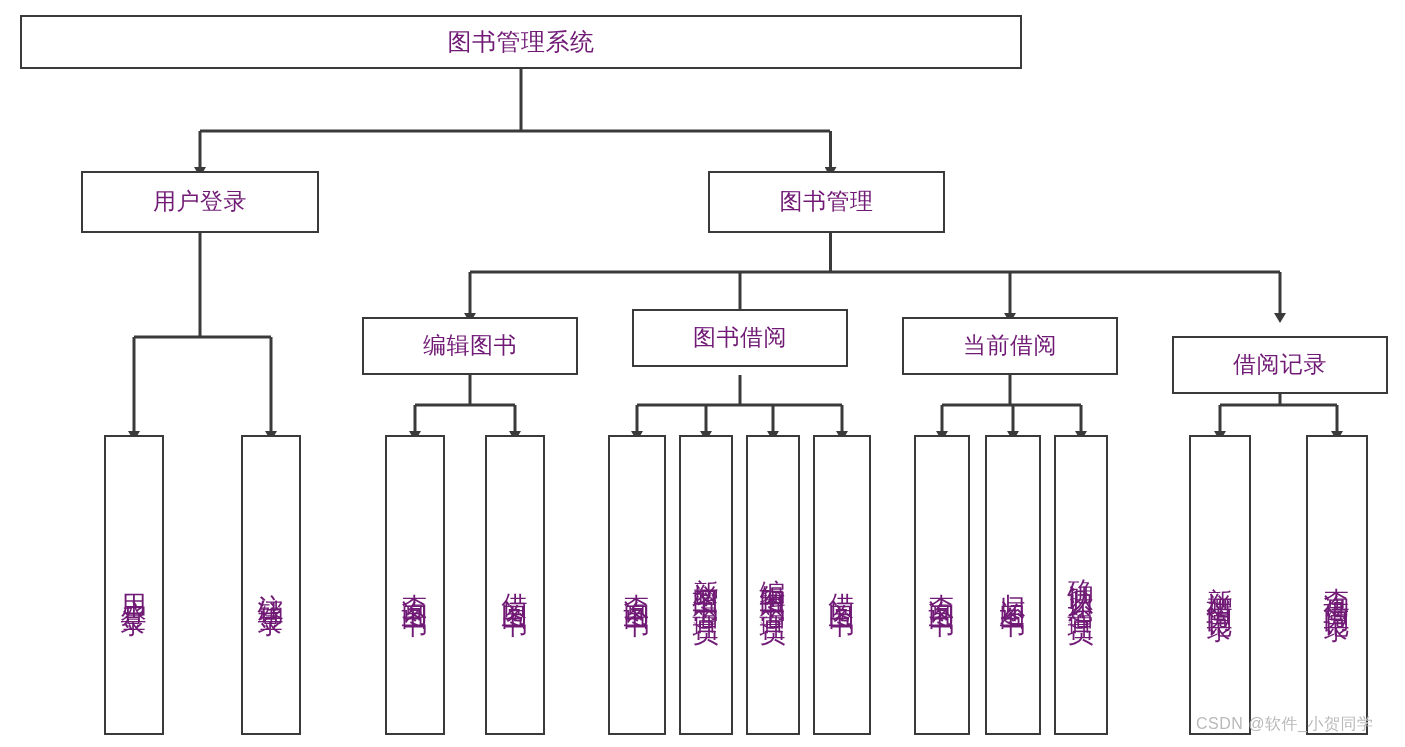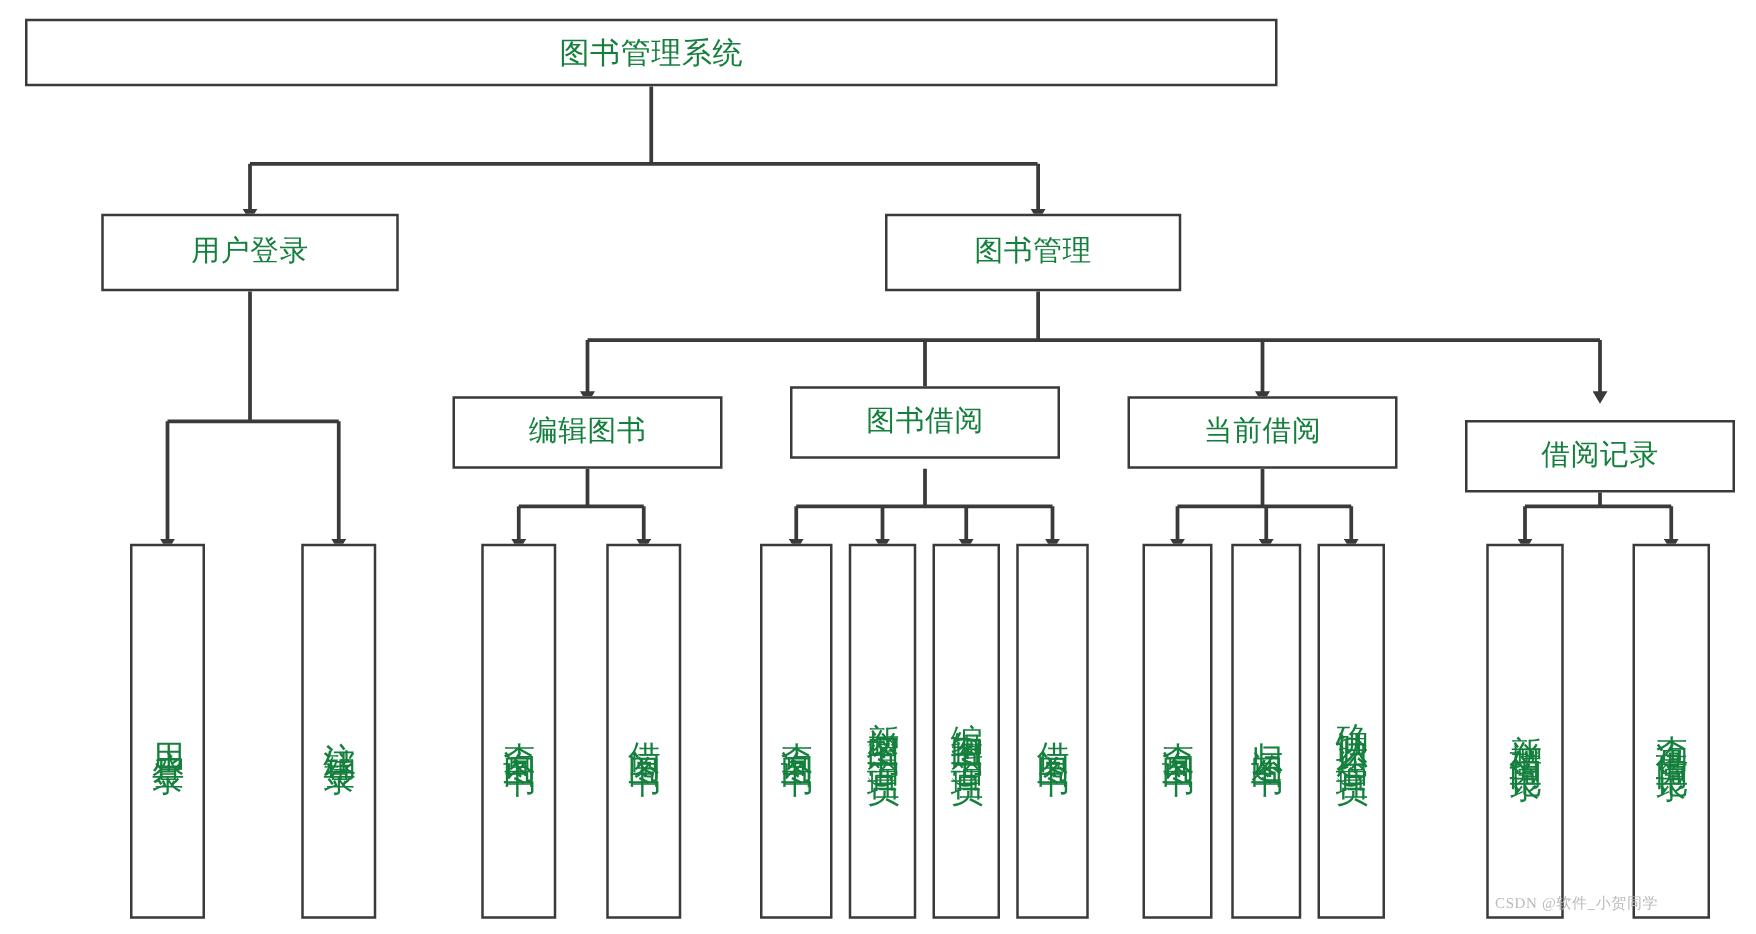--- a/index.html
+++ b/index.html
@@ -34,21 +34,21 @@
     box-sizing: border-box;
     background: #ffffff;
     border: 2px solid #3a3a3a;
     display: flex;
     align-items: center;
     justify-content: center;
     overflow: hidden;
   }
   .node-label {
     font-family: "DejaVu Sans", "Liberation Sans", sans-serif;
-    color: #15803d;
+    color: #701a75;
     font-weight: 400;
     line-height: 1.18;
     white-space: nowrap;
   }
   
   .node-box.horizontal .node-label {
     writing-mode: horizontal-tb;
     font-size: 23px;
     letter-spacing: 0.5px;
   }
@@ -64,22 +64,22 @@
     writing-mode: vertical-rl;
     text-orientation: upright;
     font-size: 26px;
     line-height: 1;
     letter-spacing: 6px;
     text-align: center;
     white-space: nowrap;
   }
   .watermark {
     position: absolute;
-    font-family: Liberation Serif, serif;
-    font-size: 12px;
+    font-family: Liberation Sans, sans-serif;
+    font-size: 16px;
     color: #b9b9b9;
     white-space: nowrap;
     letter-spacing: 0.5px;
     user-select: none;
   }
 </style>
 </head>
 <body>
 
 <div id="diagram-root">

